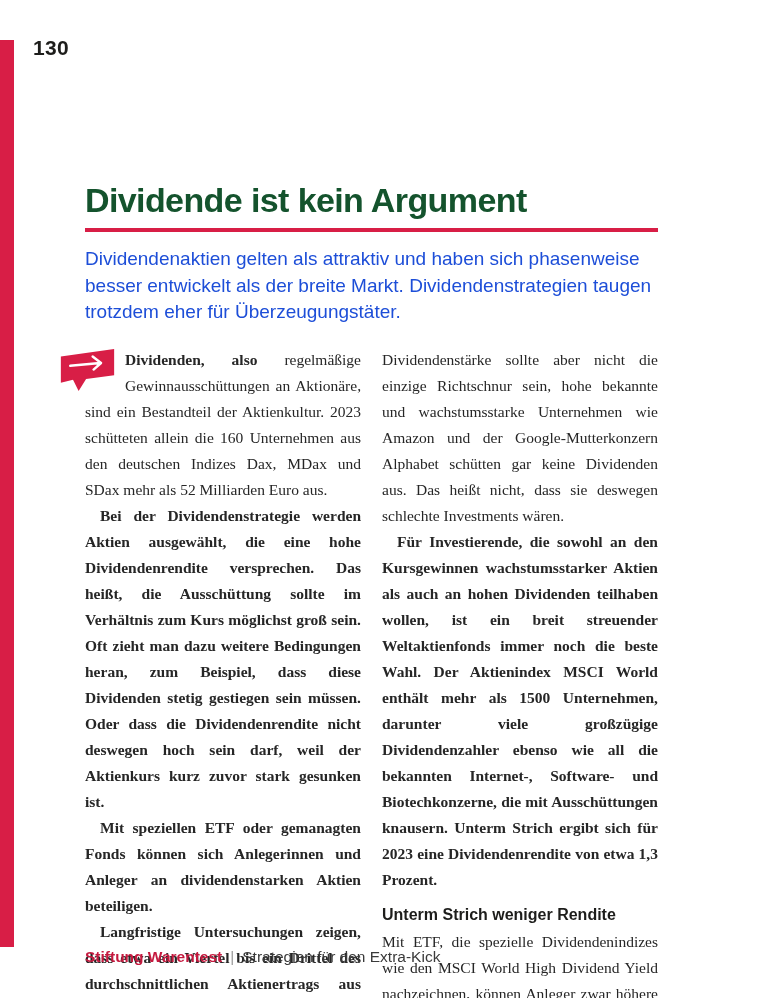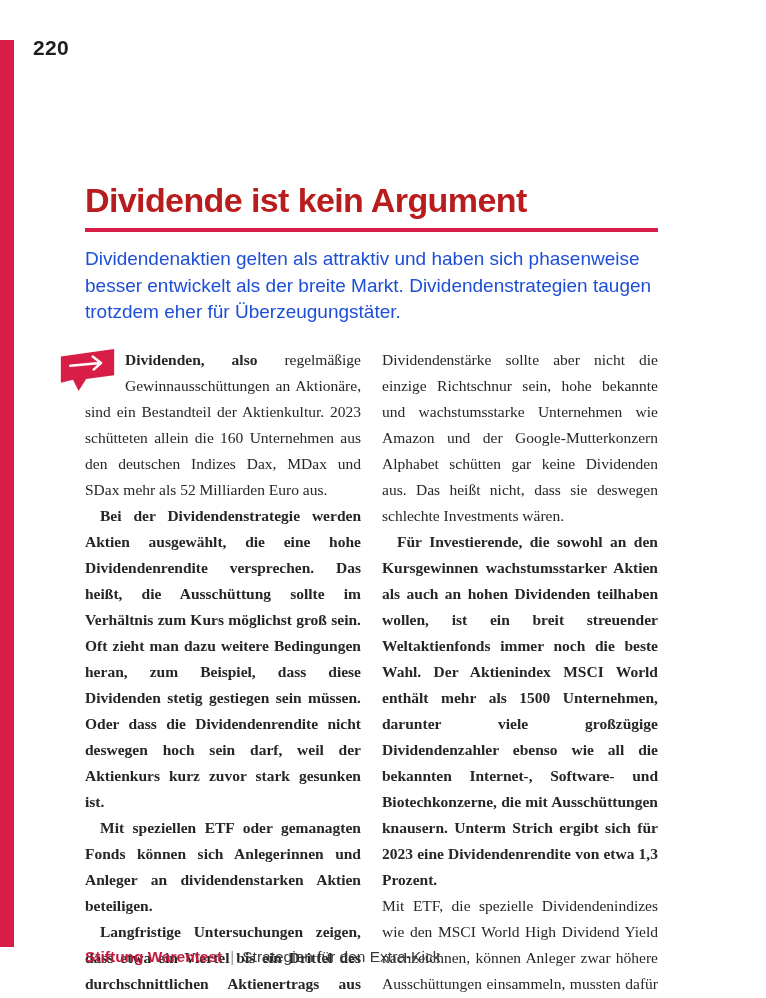--- a/index.html
+++ b/index.html
@@ -10,21 +10,21 @@
   .edge-bar{
     position:absolute;left:0;top:40px;width:14px;height:907px;background:#d81e46;
   }
   .page-number{
     position:absolute;left:33px;top:36px;
     font-size:21px;font-weight:bold;color:#1d1d1b;letter-spacing:.3px;
   }
   .content{position:absolute;left:85px;top:0;width:573px;}
   .title{
     margin:182px 0 0 0;font-size:34px;line-height:37px;font-weight:bold;
-    color:#b91c1c;letter-spacing:-0.6px;
+    color:#14532d;letter-spacing:-0.6px;
   }
   .title-rule{margin-top:9px;height:4px;background:#d81e46;}
   .lead{
     margin:14px 0 0 0;font-size:19px;line-height:26.5px;color:#1d4ed8;
   }
   .columns{display:flex;gap:21px;margin-top:21px;}
   .col{
     width:276px;font-family:"Liberation Serif","DejaVu Serif",serif;
     font-size:15.5px;line-height:26px;color:#262626;
     text-align:justify;hyphens:auto;-webkit-hyphens:auto;
@@ -45,21 +45,21 @@
     white-space:nowrap;
   }
   .footer .brand{color:#c51a3f;font-weight:bold;}
   .footer .sep{color:#9b9b9b;margin:0 8px;}
 </style>
 </head>
 <body>
 
 <div class="edge-bar"></div>
 
-<div class="page-number">220</div>
+<div class="page-number">130</div>
 
 <div class="content">
   <h1 class="title">Dividende ist kein Argument</h1>
   <div class="title-rule"></div>
   <p class="lead">Dividendenaktien gelten als attraktiv und haben sich phasenweise besser entwickelt als der breite Markt. Dividendenstrategien taugen trotzdem eher für Überzeugungstäter.</p>
 
   <div class="columns">
 
     <div class="col">
       <p class="para">
@@ -71,20 +71,21 @@
         </span><b class="lead-in">Dividenden, also</b><span> regelmäßige Gewinnausschüttungen an Aktionäre, sind ein Bestandteil der Aktienkultur. 2023 schütteten allein die 160 Unternehmen aus den deutschen Indizes Dax, MDax und SDax mehr als 52 Milliarden Euro aus.</span>
       </p>
       <p class="para indent">Bei der Dividendenstrategie werden Aktien ausgewählt, die eine hohe Dividendenrendite versprechen. Das heißt, die Ausschüttung sollte im Verhältnis zum Kurs möglichst groß sein. Oft zieht man dazu weitere Bedingungen heran, zum Beispiel, dass diese Dividenden stetig gestiegen sein müssen. Oder dass die Dividendenrendite nicht deswegen hoch sein darf, weil der Aktienkurs kurz zuvor stark gesunken ist.</p>
       <p class="para indent">Mit speziellen ETF oder gemanagten Fonds können sich Anlegerinnen und Anleger an dividendenstarken Aktien beteiligen.</p>
       <p class="para indent">Langfristige Untersuchungen zeigen, dass etwa ein Viertel bis ein Drittel des durchschnittlichen Aktienertrags aus Dividenden stammt. Das ist mehr, als viele Anlegerinnen und Anleger vermuten, bedeutet aber auch, dass der Löwenanteil den Kursgewinnen zu verdanken ist. Anleger tun gut daran, bei ihrer Aktien- und Fondsauswahl beides zu berücksichtigen.</p>
     </div>
 
     <div class="col">
       <p class="para">Dividendenstärke sollte aber nicht die einzige Richtschnur sein, hohe bekannte und wachstumsstarke Unternehmen wie Amazon und der Google-Mutterkonzern Alphabet schütten gar keine Dividenden aus. Das heißt nicht, dass sie deswegen schlechte Investments wären.</p>
       <p class="para indent">Für Investierende, die sowohl an den Kursgewinnen wachstumsstarker Aktien als auch an hohen Dividenden teilhaben wollen, ist ein breit streuender Weltaktienfonds immer noch die beste Wahl. Der Aktienindex MSCI World enthält mehr als 1500 Unternehmen, darunter viele großzügige Dividendenzahler ebenso wie all die bekannten Internet-, Software- und Biotechkonzerne, die mit Ausschüttungen knausern. Unterm Strich ergibt sich für 2023 eine Dividendenrendite von etwa 1,3 Prozent.</p>
+      <h3 class="subhead">Unterm Strich weniger Rendite</h3>
       <p class="para">Mit ETF, die spezielle Dividendenindizes wie den MSCI World High Dividend Yield nachzeichnen, können Anleger zwar höhere Ausschüttungen einsammeln, mussten dafür hohe zum Beispiel in den letzten Jahren deutlich niedrigere Gesamtrenditen hinnehmen. In den vergangenen drei, fünf und</p>
     </div>
 
   </div>
 </div>
 
 <div class="footer">
   <span class="brand">Stiftung Warentest</span><span class="sep">|</span><span class="section">Strategien für den Extra-Kick</span>
 </div>
 

